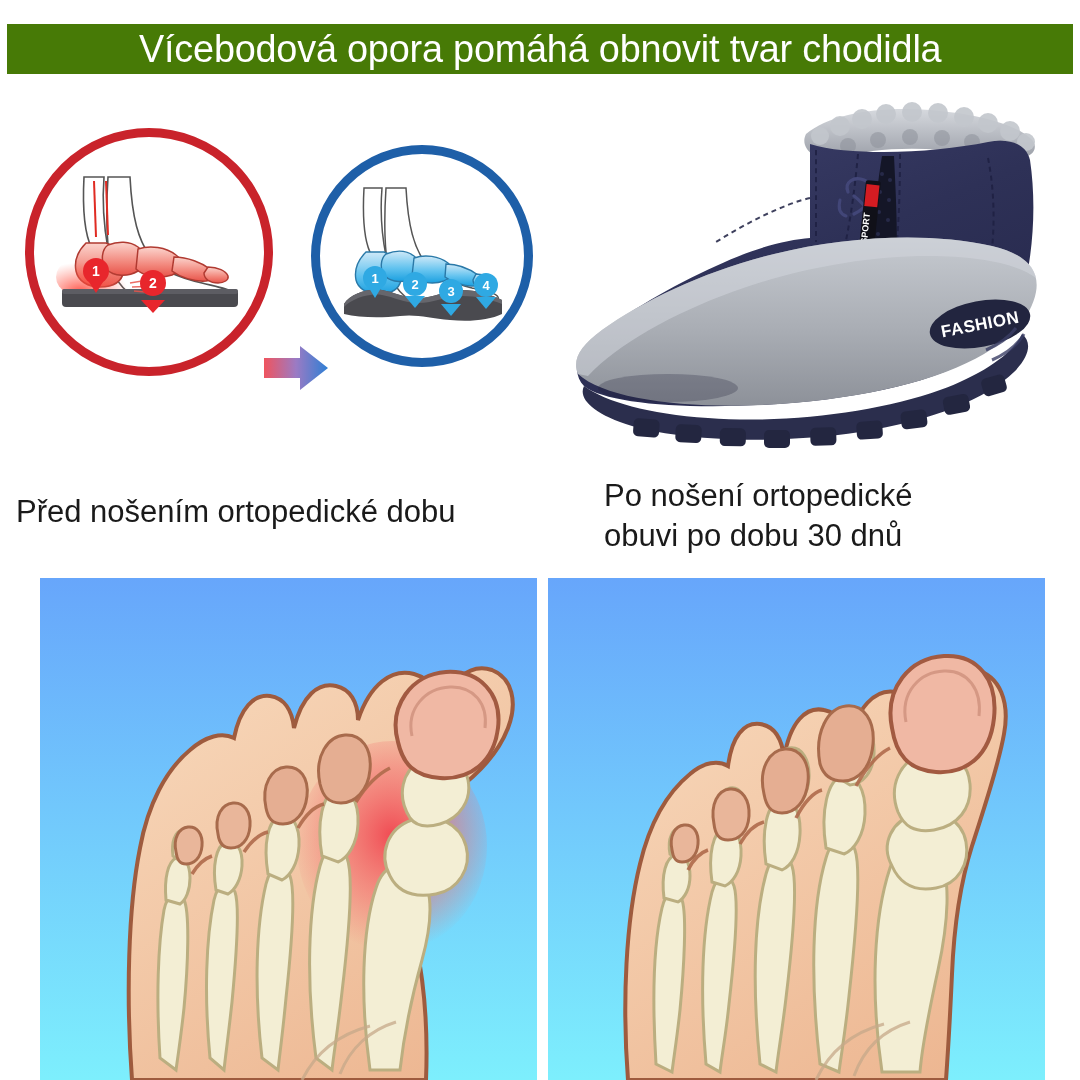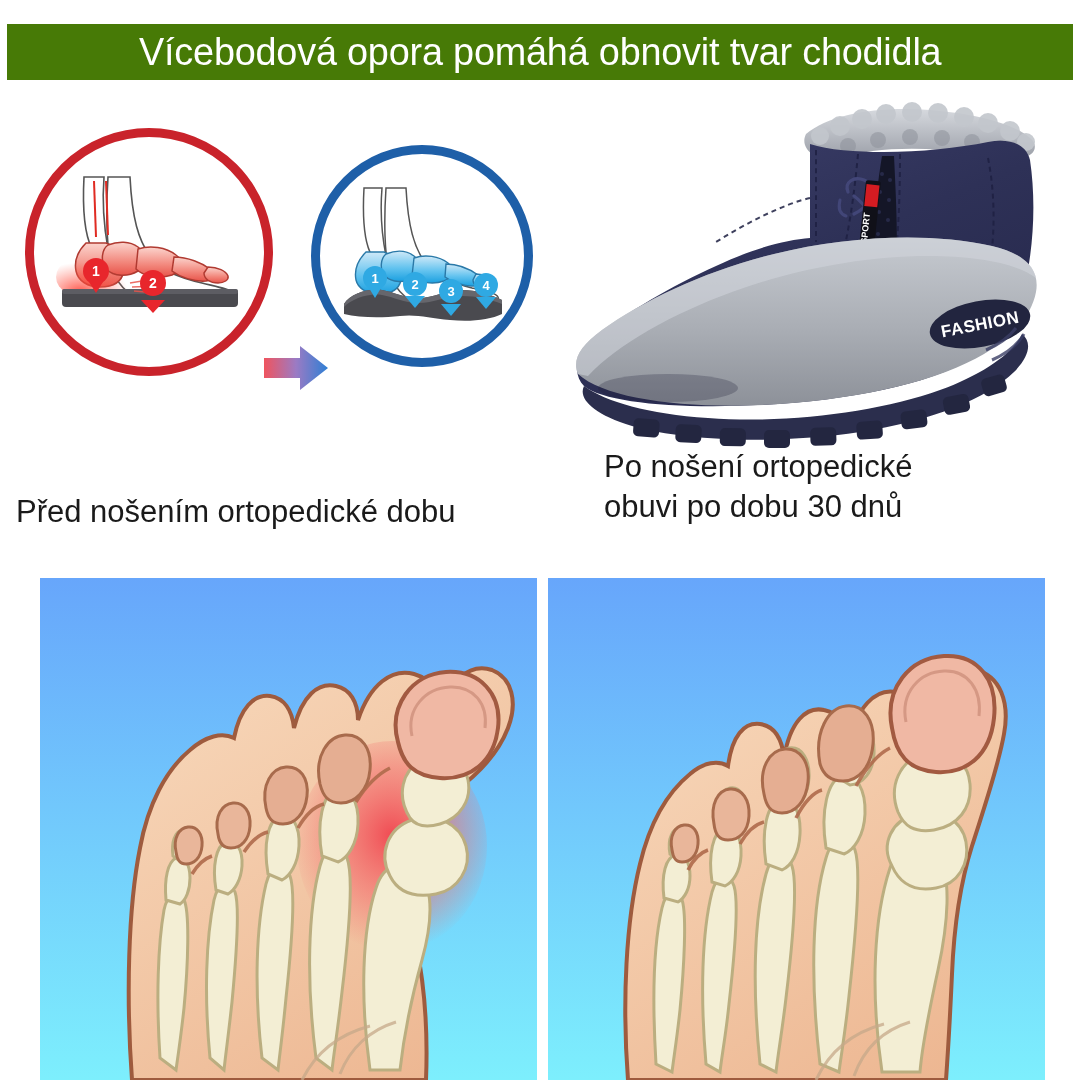--- a/index.html
+++ b/index.html
@@ -15,21 +15,21 @@
     font-family: "Liberation Sans", sans-serif;
     -webkit-font-smoothing: antialiased;
   }
 
   
   .banner {
     position: absolute;
     left: 7px;
     top: 24px;
     width: 1066px;
-    height: 56px;
+    height: 50px;
     background: #477A06;
     display: flex;
     align-items: center;
     justify-content: center;
   }
   .banner-text {
     color: #ffffff;
     font-size: 38px;
     line-height: 1;
     font-weight: 400;
@@ -101,21 +101,21 @@
     line-height: 40px;
     font-weight: 400;
   }
   .caption-before {
     left: 16px;
     top: 492px;
     width: 540px;
   }
   .caption-after {
     left: 604px;
-    top: 447px;
+    top: 476px;
     width: 470px;
   }
   .caption-after .cap-line { display: block; }
 
   
   .panel {
     position: absolute;
     top: 578px;
     width: 497px;
     height: 502px;

